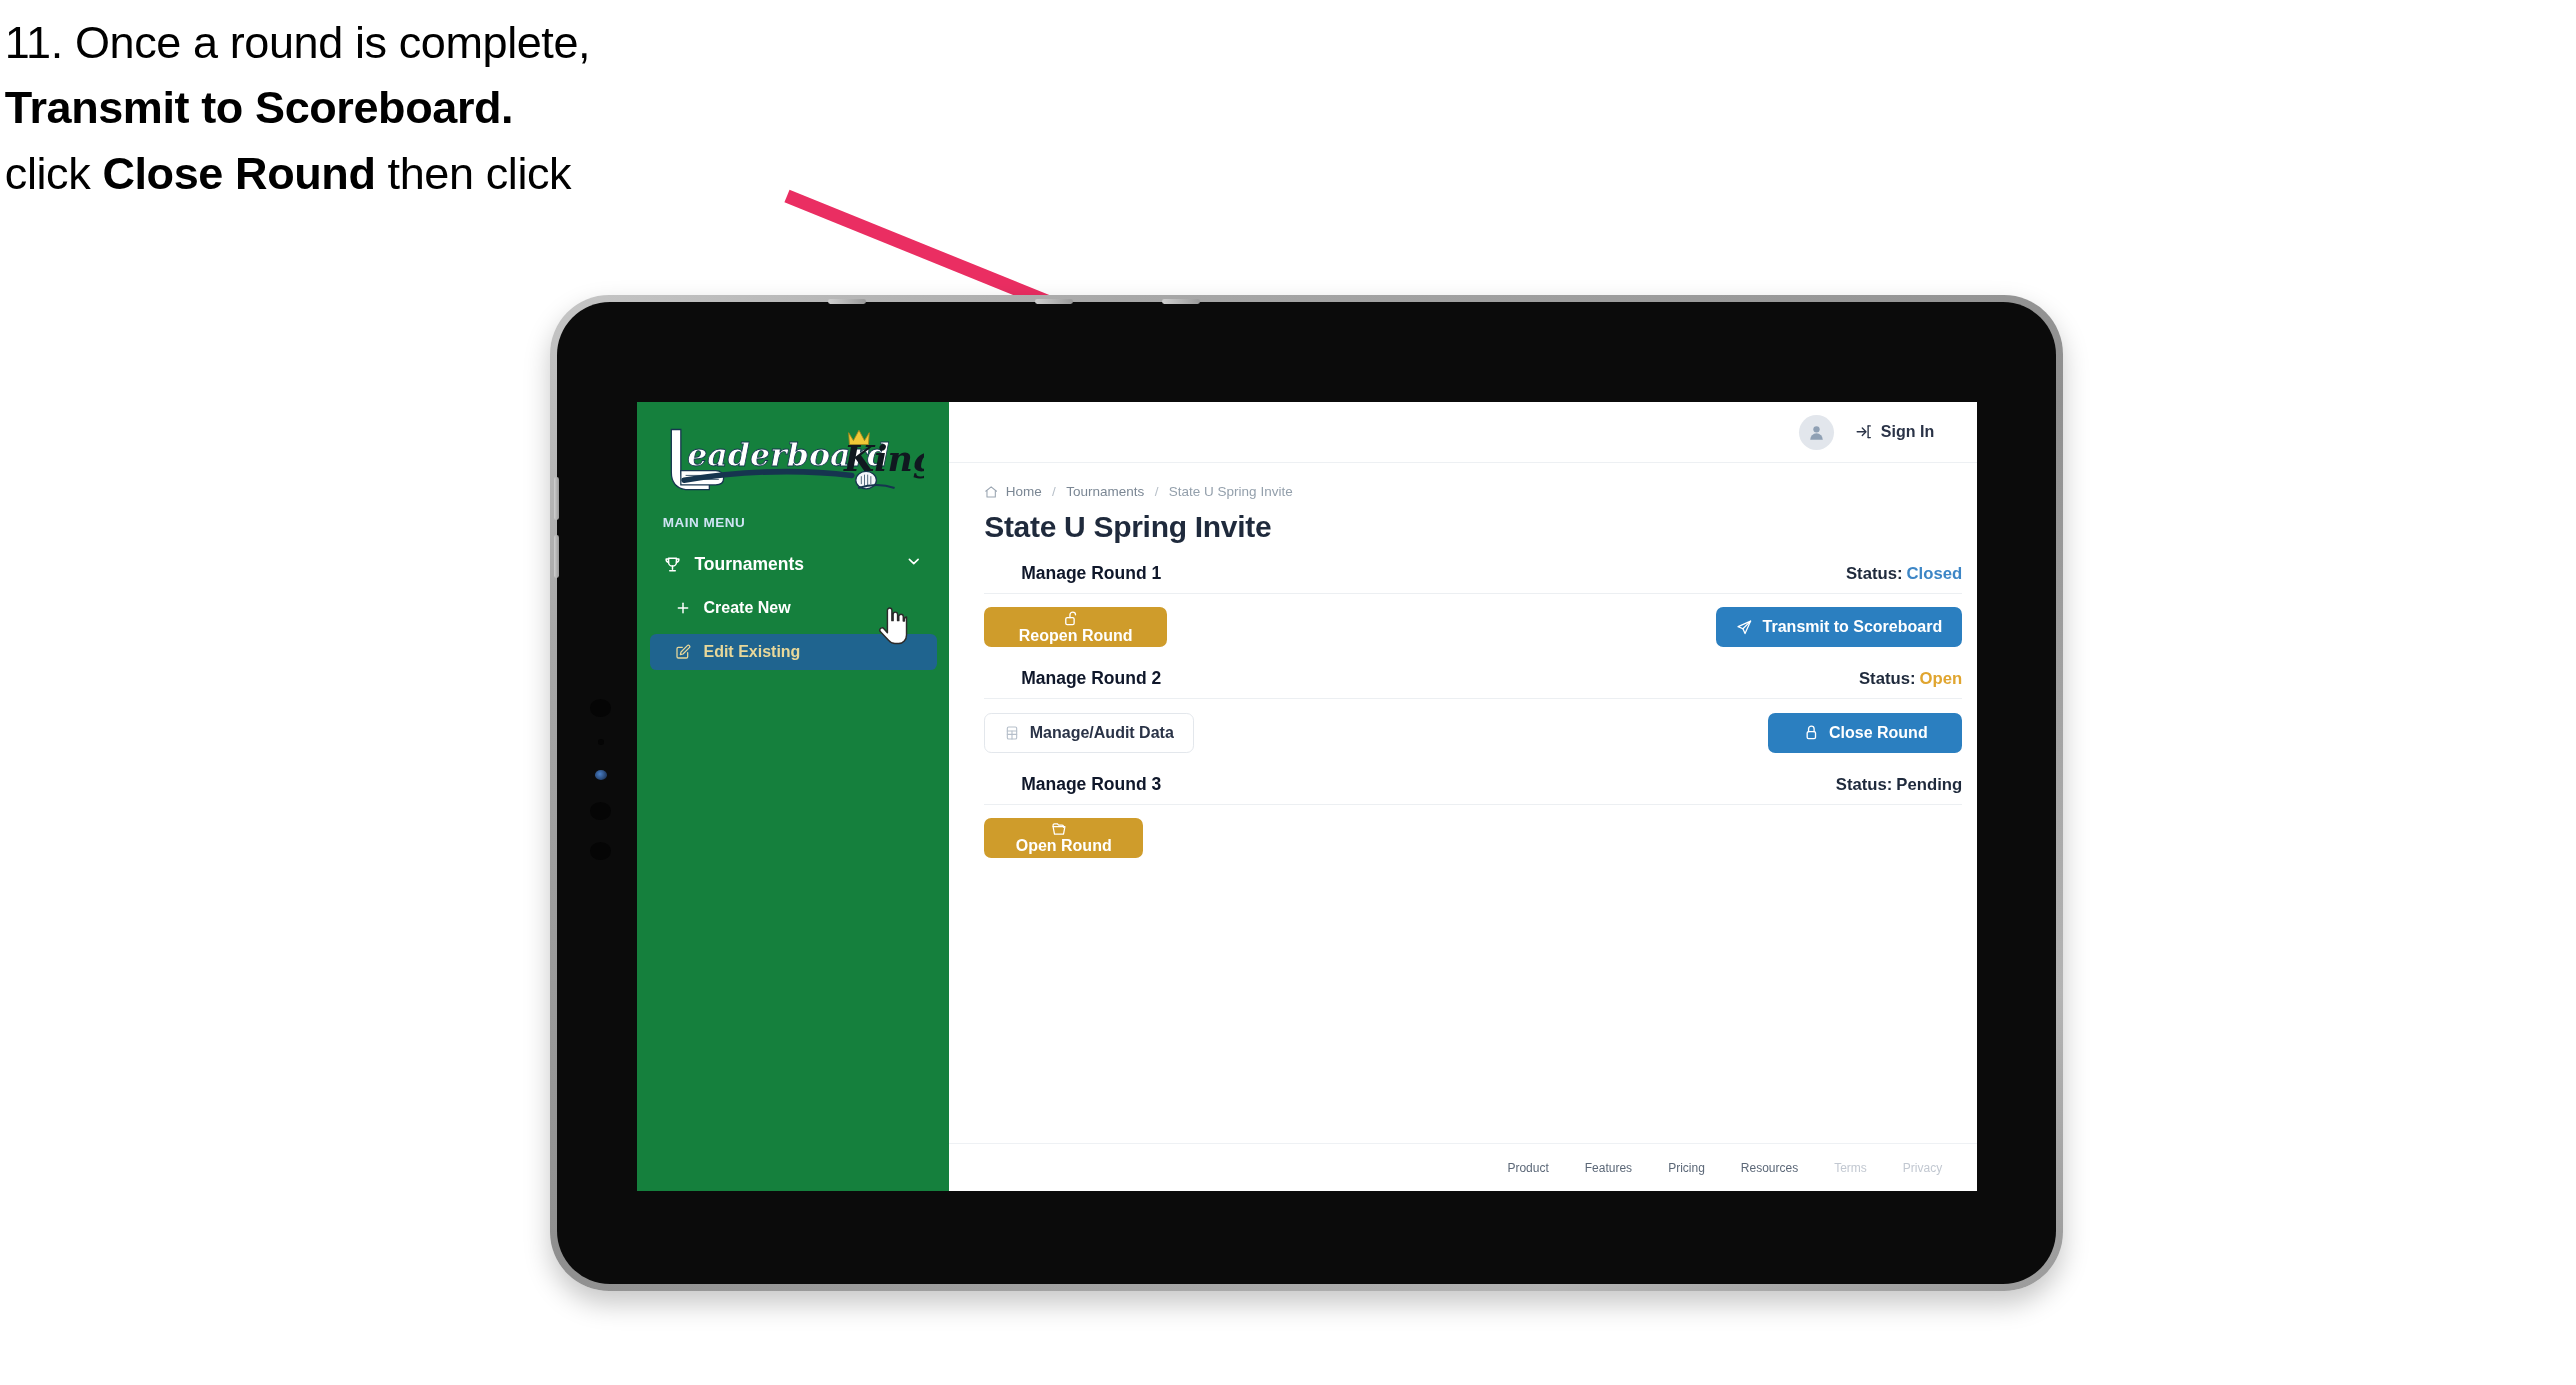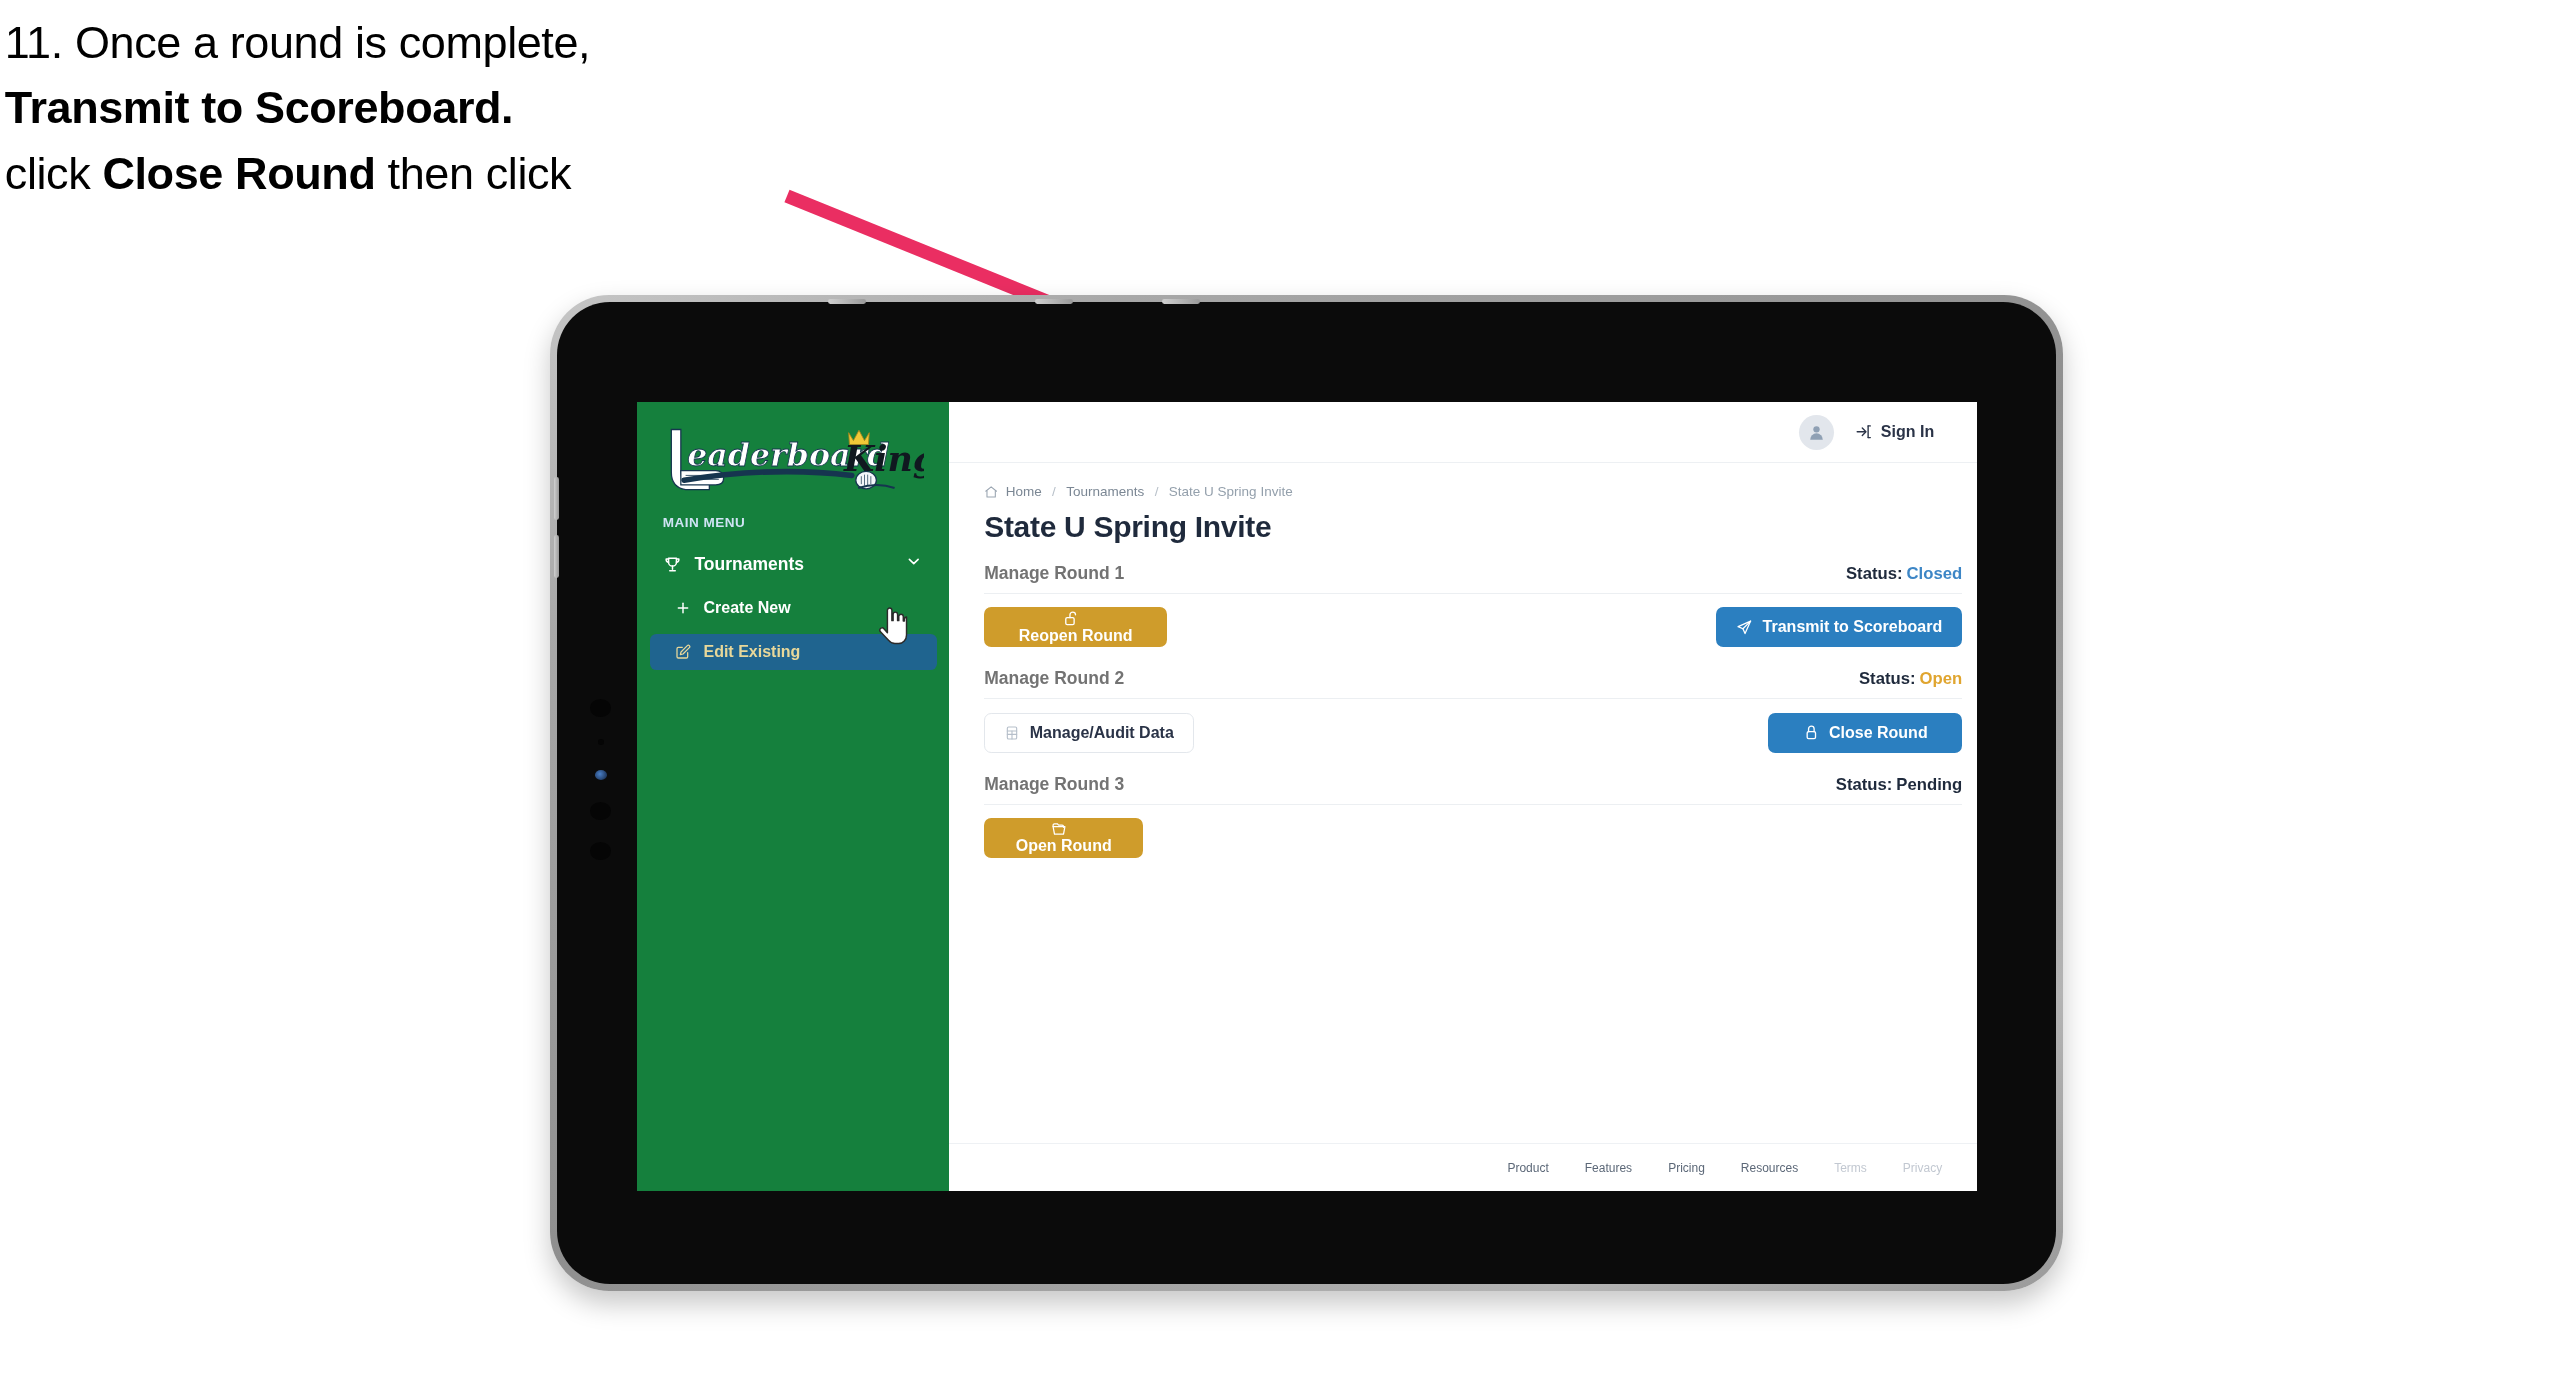--- a/index.html
+++ b/index.html
@@ -232,21 +232,22 @@
   .round-head {
     display: flex;
     align-items: baseline;
     justify-content: space-between;
     padding-bottom: 8.8px;
     border-bottom: 0.8px solid #eceff2;
   }
   .round-name {
     font-size: 17.5px;
     font-weight: 700;
-    color: #737373;
+    color: #0f172a;
+    margin-left: 37px;
   }
   .round-status {
     font-size: 16.7px;
     font-weight: 700;
     color: #1f2a3c;
   }
   .round-status .st-val { margin-left: 4px; }
   .st-closed  { color: #3d86c6; }
   .st-open    { color: #e0a52f; }
   .st-pending { color: #1f2a3c; }

